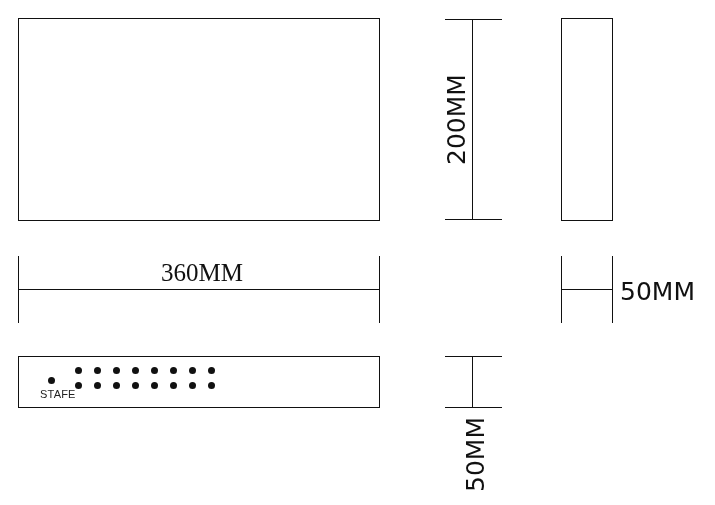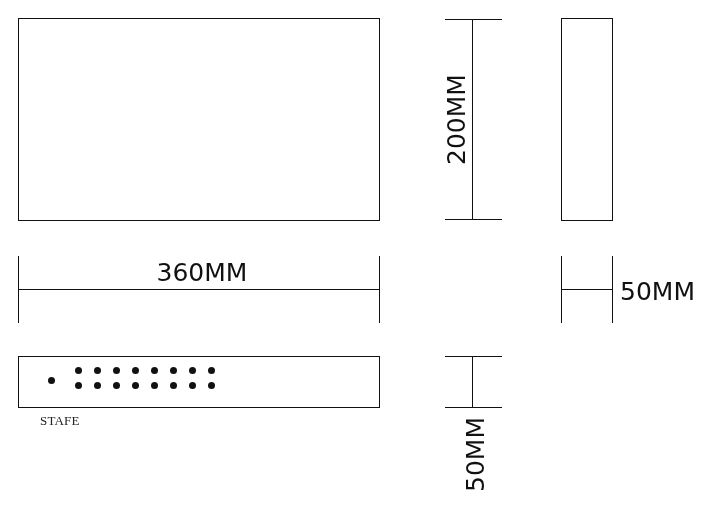--- a/index.html
+++ b/index.html
@@ -3,41 +3,41 @@
   <meta charset="utf-8">
   <style>
     html, body { margin: 0; padding: 0; background: #ffffff; }
     body { width: 715px; height: 505px; position: relative; overflow: hidden; font-family: "DejaVu Sans", sans-serif; }
     .box { position: absolute; border: 1.3px solid #111; box-sizing: border-box; background: #fff; }
     .hline { position: absolute; height: 0; border-top: 1.3px solid #111; }
     .vline { position: absolute; width: 0; border-left: 1.3px solid #111; }
     .dim-label { position: absolute; color: #111; font-size: 25px; font-family: "DejaVu Sans", sans-serif; white-space: nowrap; line-height: 1; }
     .rot { transform: rotate(-90deg); transform-origin: center center; }
     .dot { position: absolute; width: 7px; height: 7px; border-radius: 50%; background: #111; }
-    .tiny { position: absolute; font-size: 13px; color: #222; letter-spacing: 0.2px; font-family: Liberation Serif, serif; margin-top: 25px; }
+    .tiny { position: absolute; font-size: 11px; color: #222; letter-spacing: 0.2px; font-family: Liberation Sans, sans-serif; }
   </style>
 </head>
 <body>
 
 <div class="box" style="left:18px; top:18px; width:362px; height:203px;"></div>
 
 <div>
   <div class="hline" style="left:445px; top:19px; width:57px;"></div>
   <div class="hline" style="left:445px; top:219px; width:57px;"></div>
   <div class="vline" style="left:472px; top:19px; height:200px;"></div>
   <div class="dim-label rot" style="left:406px; top:107px; width:100px; text-align:center;">200MM</div>
 </div>
 
 <div class="box" style="left:561px; top:18px; width:52px; height:203px;"></div>
 
 <div>
   <div class="vline" style="left:18px; top:256px; height:67px;"></div>
   <div class="vline" style="left:379px; top:256px; height:67px;"></div>
   <div class="hline" style="left:18px; top:289px; width:362px;"></div>
-  <div class="dim-label" style="left:140px; top:260px; width:124px; text-align:center;">360MM</div>
+  <div class="dim-label" style="left:140px; top:260px; width:124px; text-align:center;font-family:Liberation Serif, serif;">360MM</div>
 </div>
 
 <div>
   <div class="vline" style="left:561px; top:256px; height:67px;"></div>
   <div class="vline" style="left:612px; top:256px; height:67px;"></div>
   <div class="hline" style="left:561px; top:289px; width:52px;"></div>
   <div class="dim-label" style="left:620px; top:279px;">50MM</div>
 </div>
 
 <div class="box" style="left:18px; top:356px; width:362px; height:52px;"></div>

